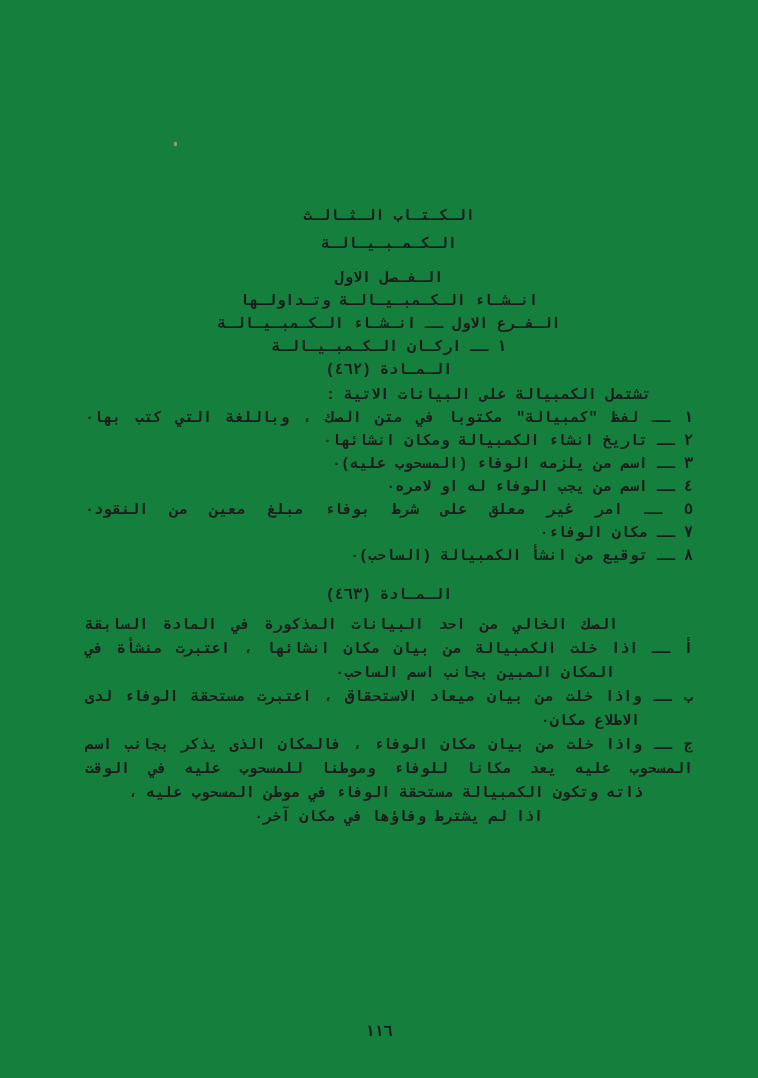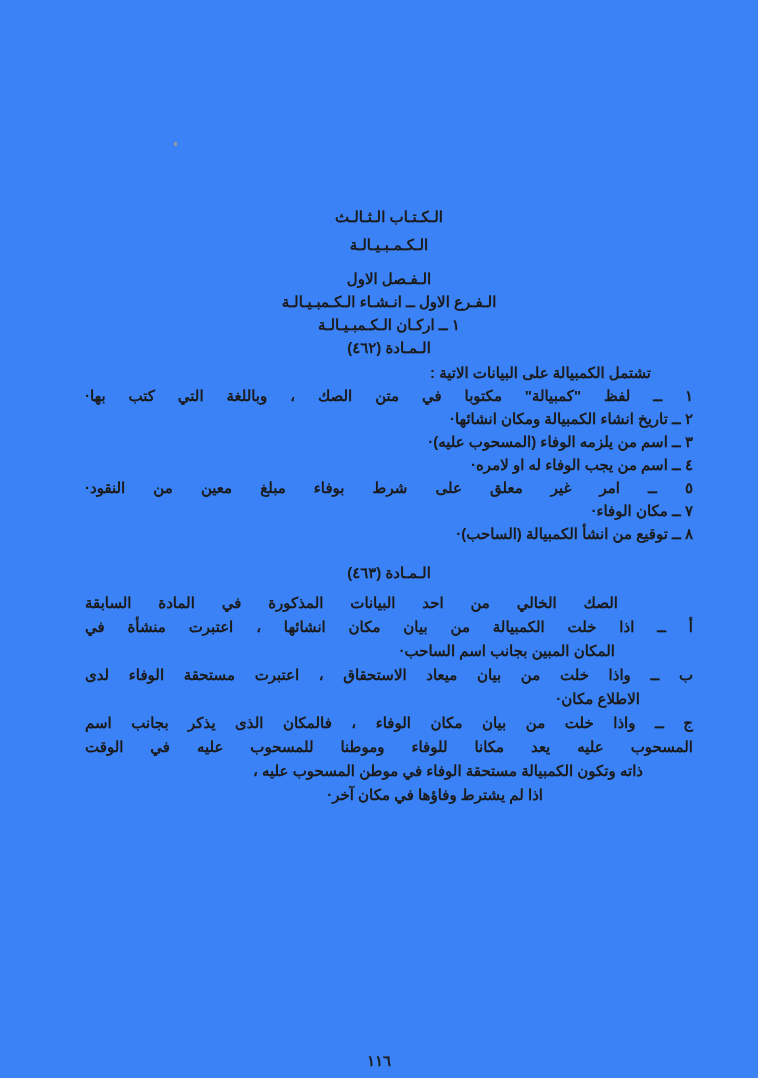--- a/index.html
+++ b/index.html
@@ -1,22 +1,22 @@
 <!DOCTYPE html>
 <html lang="ar" dir="rtl"><head>
 <meta charset="utf-8">
 <style>
   html,body { margin:0; padding:0; background:#e8e8e8; }
   .page {
     position:relative;
     width:758px; height:1078px;
     margin:0 auto;
-    background:#3b82f6;
+    background:#15803d;
     color:#1b1b1b;
-    font-family:Liberation Sans, sans-serif;
+    font-family:Liberation Mono, monospace;
     font-weight:700;
     direction:rtl;
     overflow:hidden;
   }
   .content {
     position:absolute;
     top:0; right:65px; left:85px;
   }
   .line { font-size:15px; height:23px; line-height:23px; white-space:nowrap; }
   .tall { height:28px; line-height:28px; }
@@ -32,21 +32,21 @@
   .pr88 { padding-right:88px; }
   .pr150 { padding-right:150px; }
   .mt8  { margin-top:8px; }
   .mt2  { margin-top:2px; }
   .mt16 { margin-top:16px; }
   .mt6  { margin-top:6px; }
   .book-headings { padding-top:203px; }
   .marker { display:inline; }
   .page-number {
     position:absolute;
-    top:1052px; left:0; right:0;
+    top:1022px; left:0; right:0;
     text-align:center;
     font-size:15px;
     letter-spacing:4px;
   }
   .speck {
     position:absolute;
     left:174px; top:142px;
     width:3px; height:4px;
     background:#9a9a9a;
     border-radius:1px;
@@ -60,20 +60,21 @@
 
   <div class="content">
 
     <div class="book-headings">
       <div class="line tall center">الـكـتـاب الـثـالـث</div>
       <div class="line tall center">الـكـمـبـيـالـة</div>
     </div>
 
     <div class="mt8">
       <div class="line center">الـفـصل الاول</div>
+      <div class="line center">انـشـاء الـكـمبـيـالـة وتـداولـها</div>
       <div class="line center">الـفـرع الاول ــ انـشـاء الـكـمبـيـالـة</div>
       <div class="line center">١ ــ اركـان الـكـمبـيـالـة</div>
       <div class="line center">الـمـادة (٤٦٢)</div>
     </div>
 
     <div class="mt2">
       <div class="line start pr42">تشتمل الكمبيالة على البيانات الاتية :</div>
       <div class="line jfull">١ ــ لفظ "كمبيالة" مكتوبا في متن الصك ، وباللغة التي كتب بها·</div>
       <div class="line start">٢ ــ تاريخ انشاء الكمبيالة ومكان انشائها·</div>
       <div class="line start">٣ ــ اسم من يلزمه الوفاء (المسحوب عليه)·</div>

